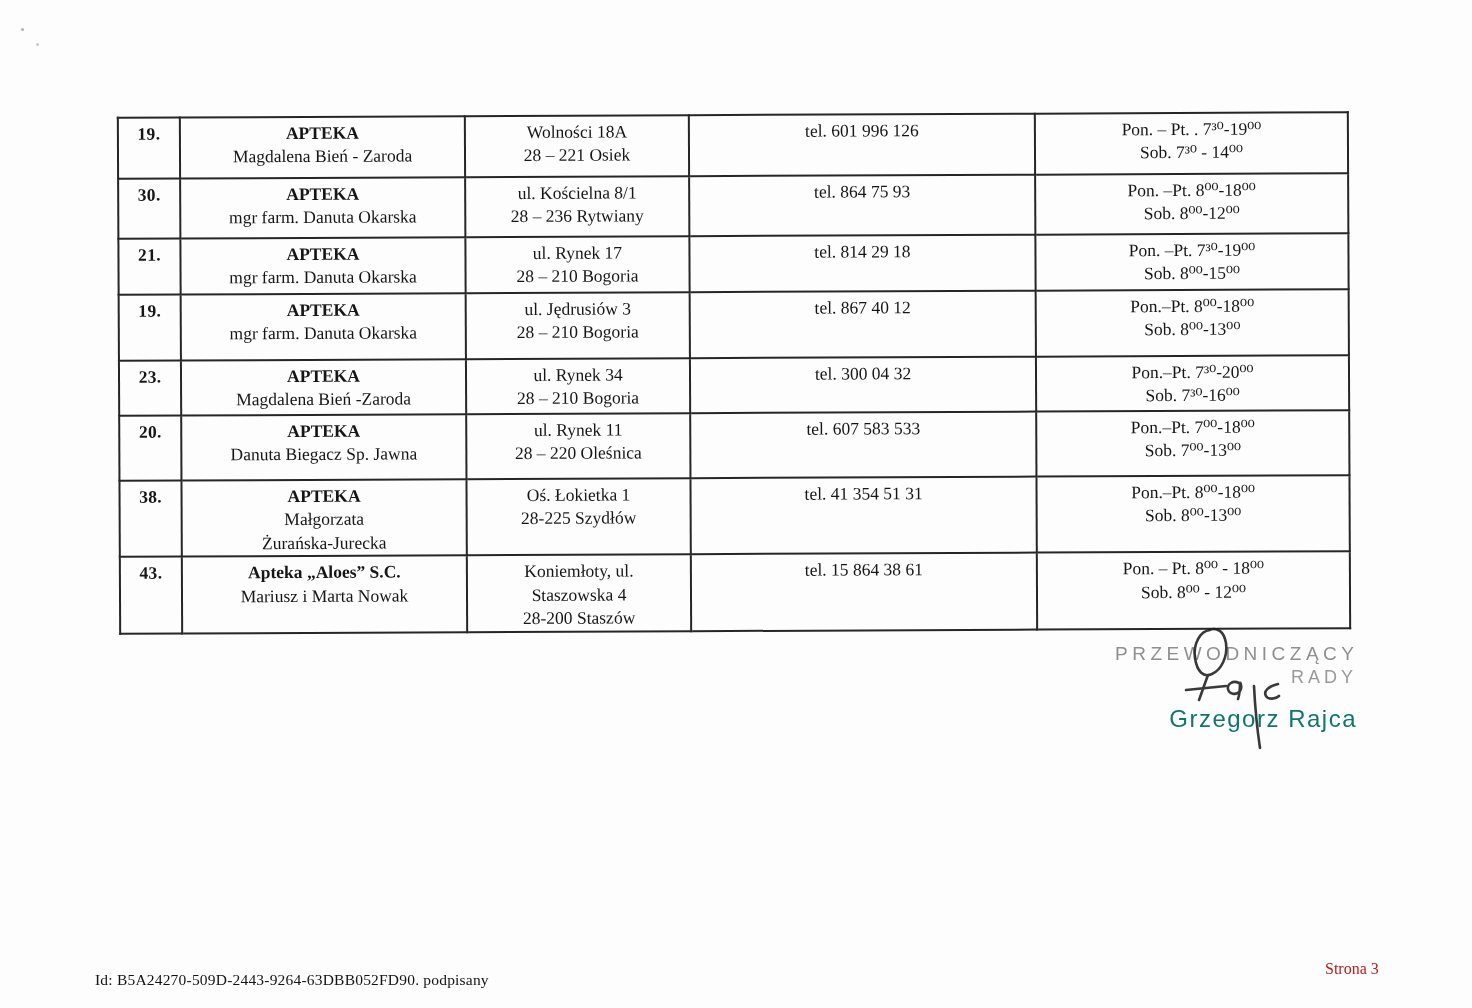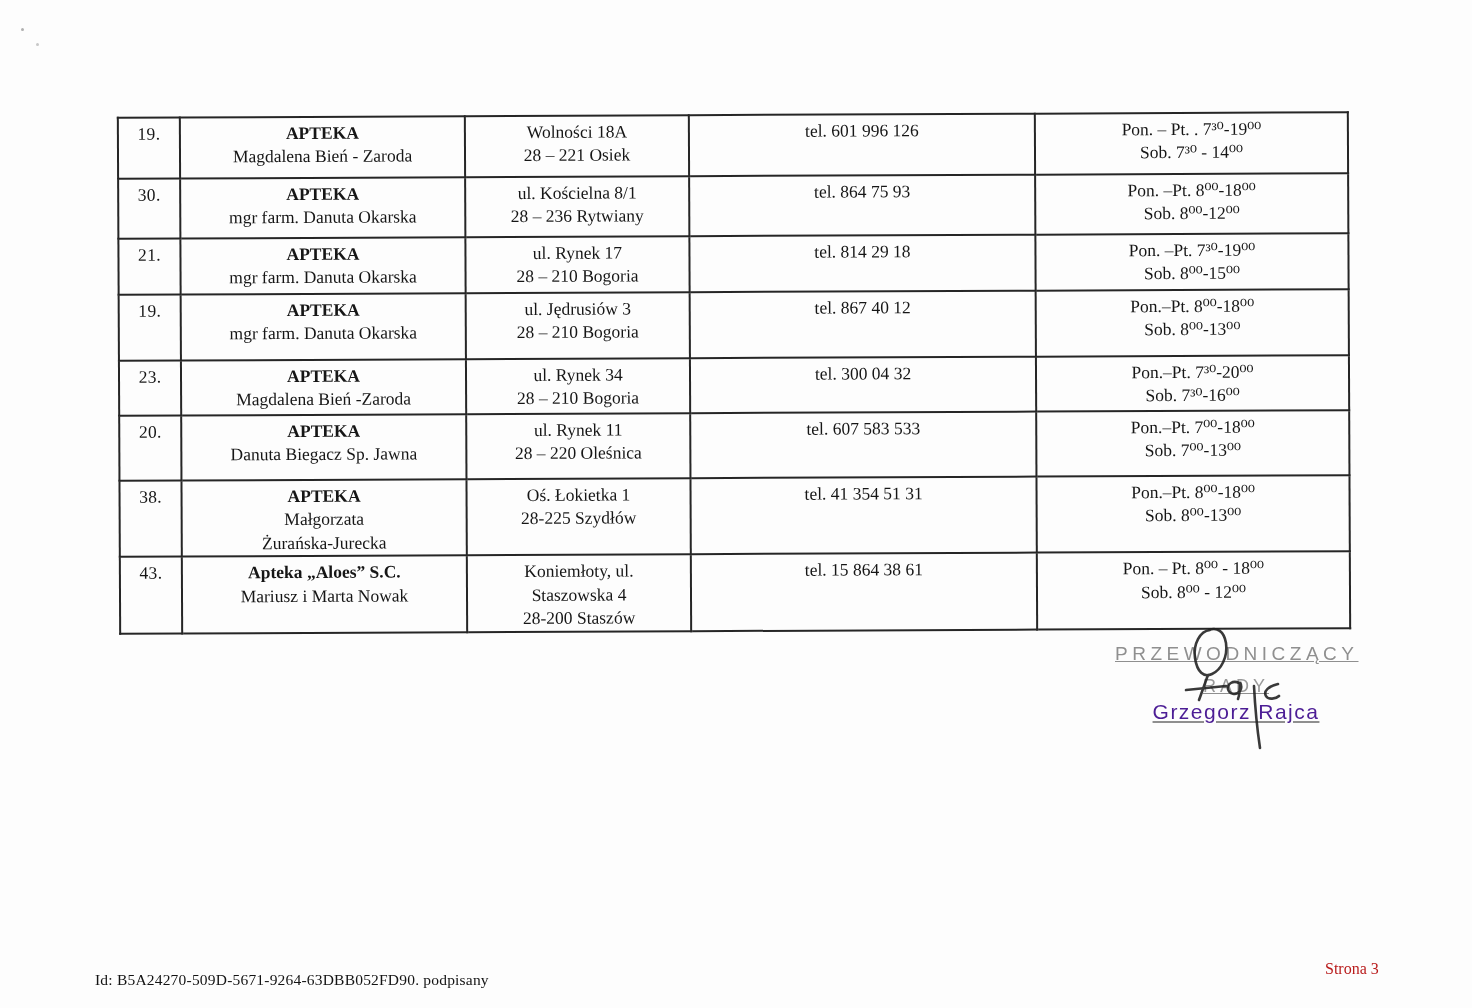--- a/index.html
+++ b/index.html
@@ -32,53 +32,52 @@
   table.pharmacies td {
     border: 2px solid #262626;
     vertical-align: top;
     text-align: center;
     padding: 4px 6px 0 6px;
     font-size: 17.5px;
     line-height: 1.34;
     color: #161616;
   }
   td.num {
-    font-weight: normal;
+    font-weight: bold;
     letter-spacing: 0.3px;
   }
   .b { font-weight: bold; }
   .pre { white-space: pre-line; }
 
   
   .stamp {
     position: absolute;
     left: 1115px;
     top: 643px;
     width: 242px;
-    text-align: center;
+    text-align: right;
     font-family: "Liberation Sans", "DejaVu Sans", sans-serif;
     color: #8f8f8f;
-    text-decoration: underline;
   }
   .stamp .l1 {
     font-size: 19px;
     letter-spacing: 4.5px;
     white-space: nowrap;
   }
   .stamp .l2 {
     font-size: 18px;
     letter-spacing: 4px;
-    margin-top: 11px;
+    margin-top: 2px;
     color: #9a9a9a;
   }
   .stamp .nm {
-    font-size: 21px;
+    font-size: 24px;
     letter-spacing: 1.5px;
-    margin-top: 3px;
-    color: #4c1d95;
+    margin-top: 17px;
+    color: #0f766e;
   }
   .sig-svg {
     position: absolute;
     left: 1150px;
     top: 620px;
     width: 180px;
     height: 150px;
     pointer-events: none;
   }
 
@@ -242,14 +241,14 @@
     <path d="M 36,70 L 76,66"></path>
 
     <path d="M 89,63 C 83,60 77,64 78,69 C 79,74 86,76 90,71 C 92,68 91,64 90,62 C 90,68 90,74 88,79"></path>
 
     <path d="M 104,66 C 105,86 107,108 110,128"></path>
 
     <path d="M 128,64 C 119,66 113,71 116,76 C 118,80 126,79 129,76"></path>
   </g>
 </svg>
 
-<div class="doc-id">Id: B5A24270-509D-5671-9264-63DBB052FD90. podpisany</div>
+<div class="doc-id">Id: B5A24270-509D-2443-9264-63DBB052FD90. podpisany</div>
 <div class="page-no">Strona 3</div>
 
 </body></html>

